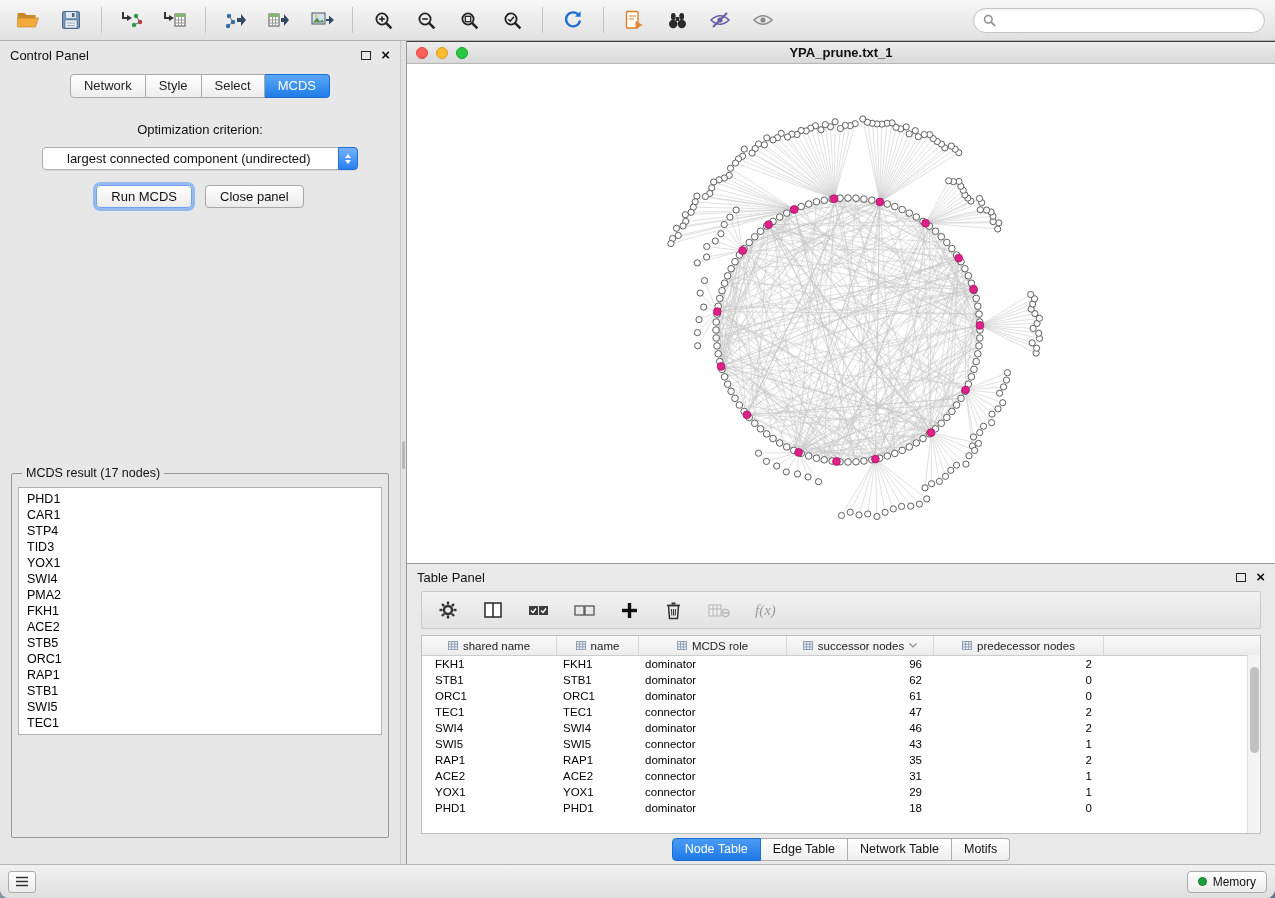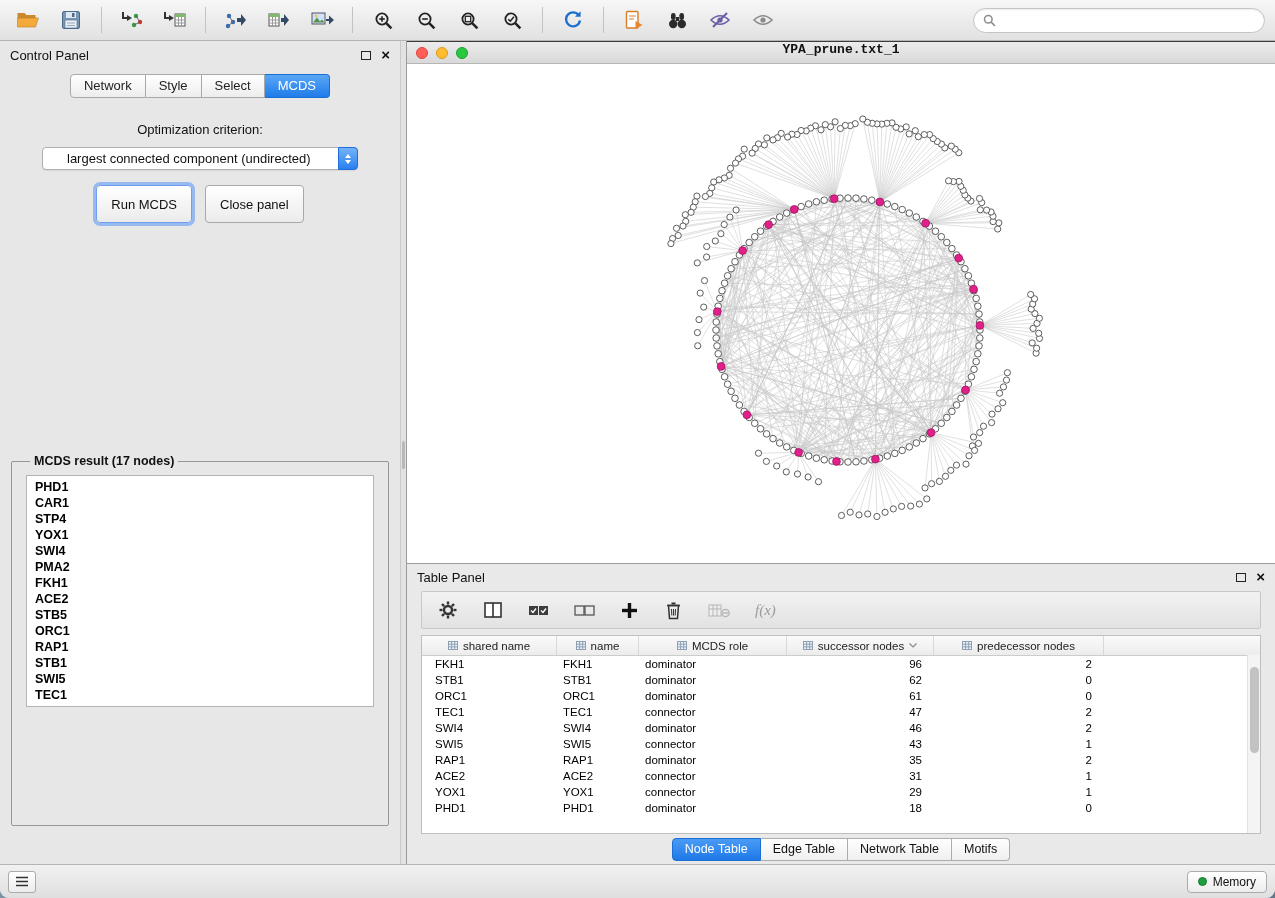--- a/index.html
+++ b/index.html
@@ -28,38 +28,38 @@
   .cp-tab:first-child { border-left-width:1px; border-radius:4px 0 0 4px; }
   .cp-tab:last-child { border-radius:0 4px 4px 0; }
   .cp-tab.active { background:linear-gradient(#5aa7f7,#1f7ce8); color:#fff; border-color:#1c6fd2; }
   .opt-label { text-align:center; font-size:13px; margin-top:18px; color:#111; }
   .mac-select { width:316px; height:23px; margin:10px auto 0; background:#fff; border:1px solid #b0b0b0; border-radius:4px; display:flex; align-items:center; position:relative; font-size:13px; padding-left:24px; box-shadow:0 1px 1px rgba(0,0,0,.07); color:#111; }
   .mac-select .val { overflow:hidden; white-space:nowrap; }
   .stepper { position:absolute; right:-1px; top:-1px; width:20px; height:23px; background:linear-gradient(#74b3f9,#2a7ff0); border:1px solid #1e6fd6; border-radius:0 4px 4px 0; display:flex; flex-direction:column; align-items:center; justify-content:center; gap:2px; }
   .arr-up { width:0; height:0; border-left:3.5px solid transparent; border-right:3.5px solid transparent; border-bottom:4px solid #fff; }
   .arr-dn { width:0; height:0; border-left:3.5px solid transparent; border-right:3.5px solid transparent; border-top:4px solid #fff; }
   .cp-buttons { display:flex; justify-content:center; gap:13px; margin-top:15px; }
-  .mac-btn { height:38px; padding:0 14px; font-size:13px; background:linear-gradient(#ffffff,#ebebeb); border:1px solid #a8a8a8; border-radius:4px; color:#111; font-family:"Liberation Sans",sans-serif; }
+  .mac-btn { height:23px; padding:0 14px; font-size:13px; background:linear-gradient(#ffffff,#ebebeb); border:1px solid #a8a8a8; border-radius:4px; color:#111; font-family:"Liberation Sans",sans-serif; }
   .mac-btn.focused { box-shadow:0 0 0 3px rgba(96,156,245,.6); border-color:#6f9ff0; }
   .cp-spacer { flex:1; }
-  .mcds-fieldset { margin:0 11px 38px; border:1px solid #979797; border-radius:2px; height:372px; padding:7px 14px 6px; background:transparent;font-weight:bold; }
+  .mcds-fieldset { margin:0 11px 26px; border:1px solid #979797; border-radius:2px; height:372px; padding:7px 6px 6px; background:transparent; }
   .mcds-fieldset legend { font-size:12.5px; padding:0 4px; margin-left:4px; color:#111; }
   .mcds-list { width:100%; height:100%; background:#fff; border:1px solid #b3b3b3; overflow:hidden; padding:3px 0; }
   .mcds-item { font-size:12.5px; line-height:16px; padding:0 8px; color:#000; }
 
   
   .v-splitter { width:7px; flex:0 0 7px; background:#e2e2e2; border-left:1px solid #c9c9c9; border-right:1px solid #9a9a9a; position:relative; }
   .v-splitter .handle { position:absolute; top:400px; left:1px; width:3px; height:28px; background:#b9b9b9; border-radius:2px; }
 
   
   .right-col { flex:1; display:flex; flex-direction:column; min-width:0; }
 
   
   .network-view { height:522px; flex:0 0 522px; display:flex; flex-direction:column; background:#fff; border-top:1px solid #3c3c3c; }
-  .nv-titlebar { height:22px; flex:0 0 22px; background:linear-gradient(#ececec,#d9d9d9); border-bottom:1px solid #b6b6b6; position:relative; display:flex; align-items:flex-start; justify-content:center; font-size:13px; font-weight:bold; color:#111;font-family:Liberation Mono, monospace; }
+  .nv-titlebar { height:22px; flex:0 0 22px; background:linear-gradient(#ececec,#d9d9d9); border-bottom:1px solid #b6b6b6; position:relative; display:flex; align-items:center; justify-content:center; font-size:13px; font-weight:bold; color:#111; }
   .traffic { position:absolute; left:9px; top:5px; display:flex; gap:8px; }
   .light { width:12px; height:12px; border-radius:50%; }
   .light.red { background:#ff5f57; border:1px solid #e0443e; }
   .light.yellow { background:#febc2e; border:1px solid #d89c21; }
   .light.green { background:#28c840; border:1px solid #1d9f30; }
   .nv-canvas { flex:1; position:relative; background:#fff; }
   .nv-canvas svg { position:absolute; inset:0; width:100%; height:100%; }
 
   
   .table-panel { flex:1; background:#e9e9e9; border-top:1px solid #9b9b9b; display:flex; flex-direction:column; min-height:0; }
@@ -272,20 +272,21 @@
         <button class="mac-btn focused">Run MCDS</button>
         <button class="mac-btn">Close panel</button>
       </div>
       <div class="cp-spacer"></div>
       <fieldset class="mcds-fieldset">
         <legend>MCDS result (17 nodes)</legend>
         <div class="mcds-list">
             <div class="mcds-item">PHD1</div>
             <div class="mcds-item">CAR1</div>
             <div class="mcds-item">STP4</div>
+            <div class="mcds-item">TID3</div>
             <div class="mcds-item">YOX1</div>
             <div class="mcds-item">SWI4</div>
             <div class="mcds-item">PMA2</div>
             <div class="mcds-item">FKH1</div>
             <div class="mcds-item">ACE2</div>
             <div class="mcds-item">STB5</div>
             <div class="mcds-item">ORC1</div>
             <div class="mcds-item">RAP1</div>
             <div class="mcds-item">STB1</div>
             <div class="mcds-item">SWI5</div>

